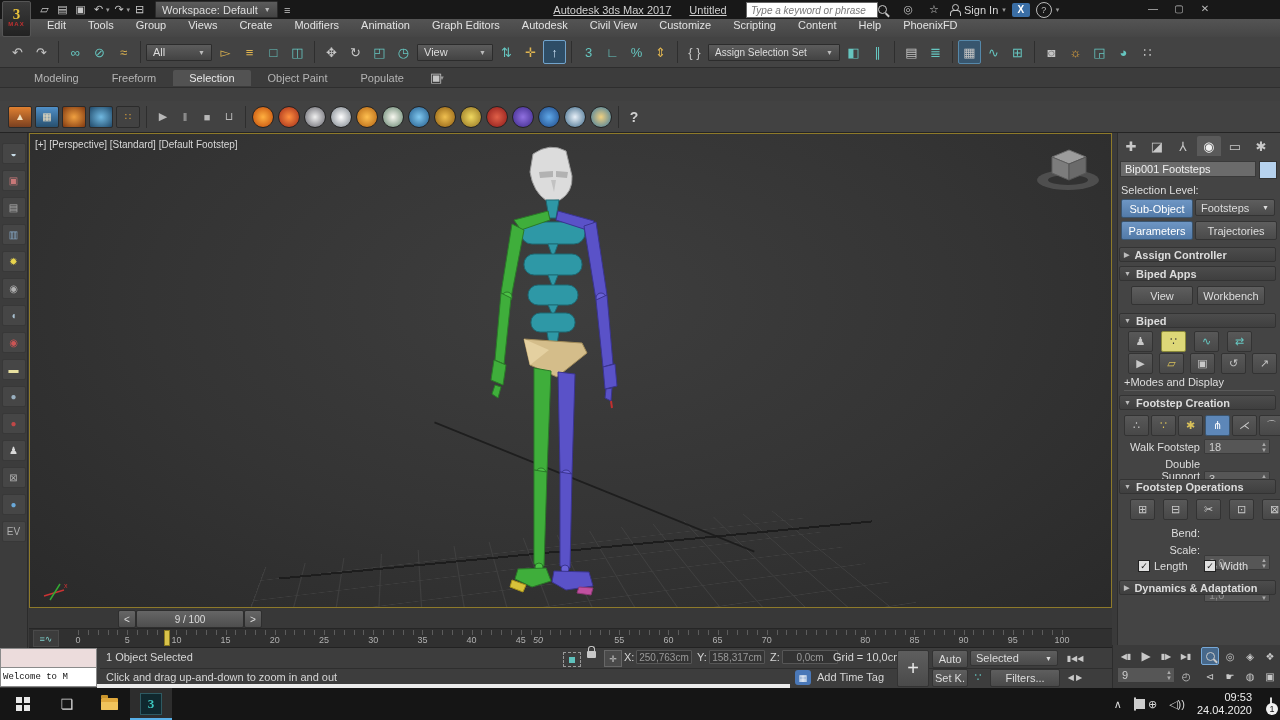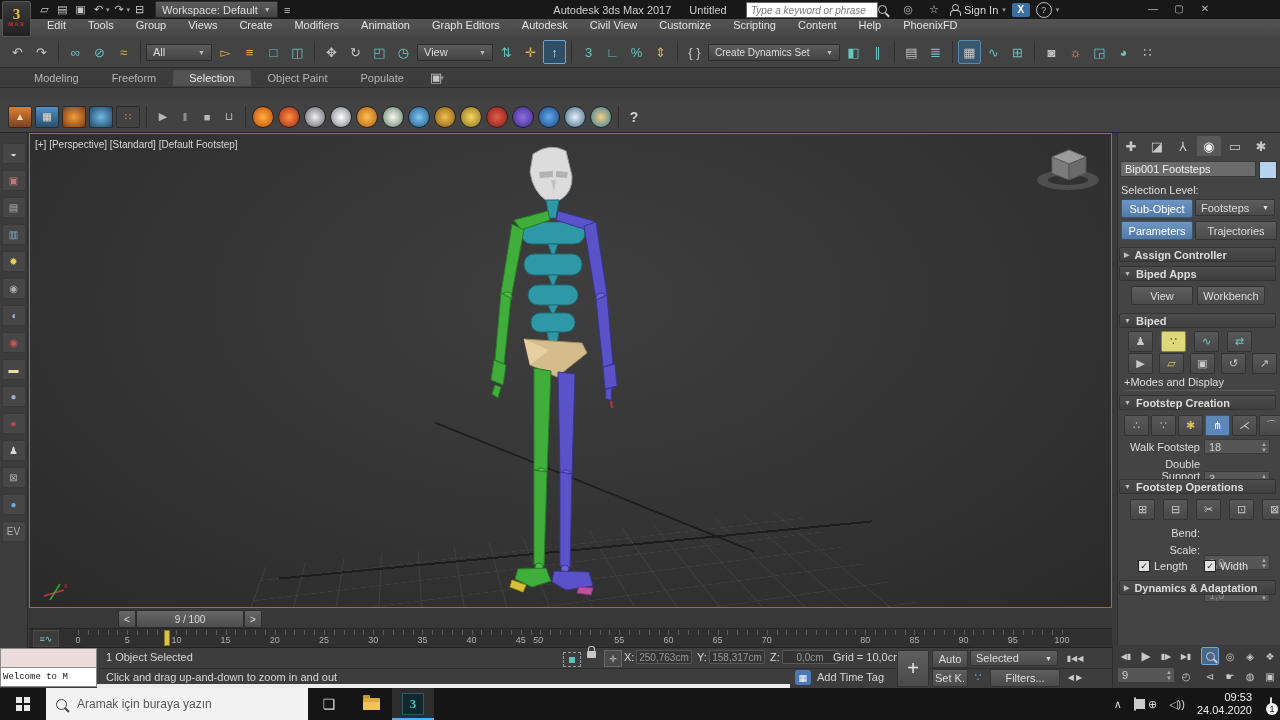--- a/index.html
+++ b/index.html
@@ -14,21 +14,21 @@
            align-items:center;justify-content:center;line-height:10px;}
   #maxlogo .three{color:#e8c23a;font-weight:bold;font-size:15px;font-family:"Liberation Serif",serif;}
   #maxlogo .max{color:#c03030;font-size:6px;font-weight:bold;letter-spacing:1px;}
   .qico{width:17px;height:15px;display:flex;align-items:center;justify-content:center;
         color:#c8c8c8;font-size:11px;}
   .tinyarr{font-size:7px;color:#999;margin-left:-2px;}
   .ddbox{background:linear-gradient(#5c5c5c,#434343);border:1px solid #2c2c2c;height:15px;
          display:flex;align-items:center;gap:6px;padding:0 6px;color:#ddd;border-radius:1px;}
   .ddbox .arr{font-size:7px;color:#bbb;}
   #titletext{left:0;top:0;width:1280px;height:19px;display:flex;align-items:center;justify-content:center;
-             gap:18px;color:#cfcfcf;pointer-events:none;}
+             gap:18px;color:#cfcfcf;pointer-events:none;text-decoration:underline;}
   #topsearch{left:746px;top:2px;width:122px;height:14px;border:1px solid #666;background:#fff;
              font-size:10px;padding:0 4px;font-family:"Liberation Sans",sans-serif;}
   #topsearch::placeholder{font-style:italic;color:#777;}
   .tbarico{color:#c8c8c8;font-size:11px;width:20px;text-align:center;}
   .magico{width:7px;height:7px;border:1.5px solid #c8c8c8;border-radius:50%;position:relative;display:inline-block;}
   .magico::after{content:'';position:absolute;width:5px;height:1.5px;background:#c8c8c8;
                  transform:rotate(45deg);right:-4px;bottom:-2px;}
   .personico{width:8px;height:8px;position:relative;display:inline-block;}
   .personico::before{content:'';position:absolute;left:2px;top:-2px;width:5px;height:5px;border-radius:50%;border:1px solid #c8c8c8;}
   .personico::after{content:'';position:absolute;left:0;top:4px;width:9px;height:5px;border-radius:4px 4px 0 0;border:1px solid #c8c8c8;border-bottom:none;}
@@ -279,21 +279,21 @@
         <span class="tbicon" style="color: rgb(102, 198, 192);">3</span>
         <span class="tbicon" style="color: rgb(102, 198, 192);">∟</span>
         <span class="tbicon" style="color: rgb(102, 198, 192);">%</span>
         <span class="tbicon" style="color: rgb(224, 181, 80);">⇕</span>
       </span>
     <span class="sep"></span>
     <span class="icons">
         <span class="tbicon">{ }</span>
       </span>
     <div class="ddbox" style="width:118px;">
-      <span style="font-size:10px;">Create Dynamics Set</span>
+      <span style="font-size:10px;">Assign Selection Set</span>
       <span class="arr" style="margin-left:auto;">▼</span>
     </div>
     <span class="icons">
         <span class="tbicon" style="color: rgb(102, 198, 192);">◧</span>
         <span class="tbicon" style="color: rgb(102, 198, 192);">∥</span>
       </span>
     <span class="sep"></span>
     <span class="icons">
         <span class="tbicon">▤</span>
         <span class="tbicon" style="color: rgb(102, 198, 192);">≣</span>
@@ -675,24 +675,20 @@
 
   <div id="taskbar" class="abs">
     <div id="startbtn">
       <span class="startico">
         <span style="left:0;top:0;"></span>
           <span style="left:8px;top:0;"></span>
         <span style="left:0;top:8px;"></span>
           <span style="left:8px;top:8px;"></span>
       </span>
     </div>
-    <div id="tasksearch">
-      <span class="tmag"></span>
-      <input placeholder="Aramak için buraya yazın" style="">
-    </div>
     <div class="taskslot">
         <span style="color:#ddd;font-size:14px;">❏</span>
       </div>
     <div class="taskslot">
         <span class="folderico"></span>
       </div>
     <div class="taskslot activeapp">
         <span class="maxtile">3</span>
       </div>
     <div id="tray">

